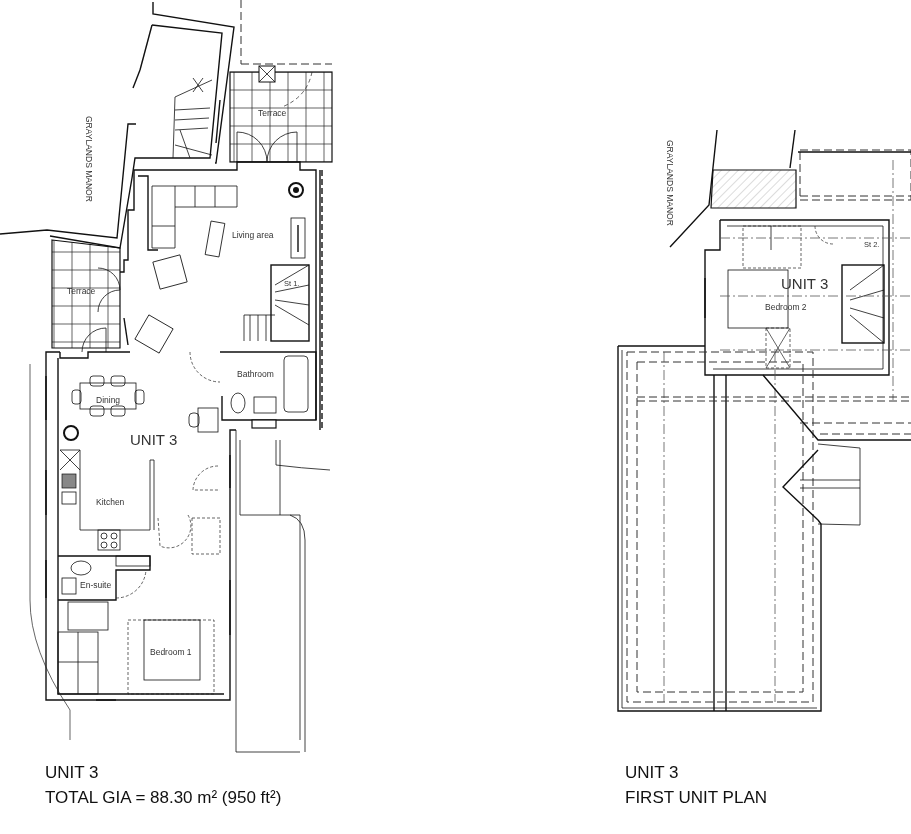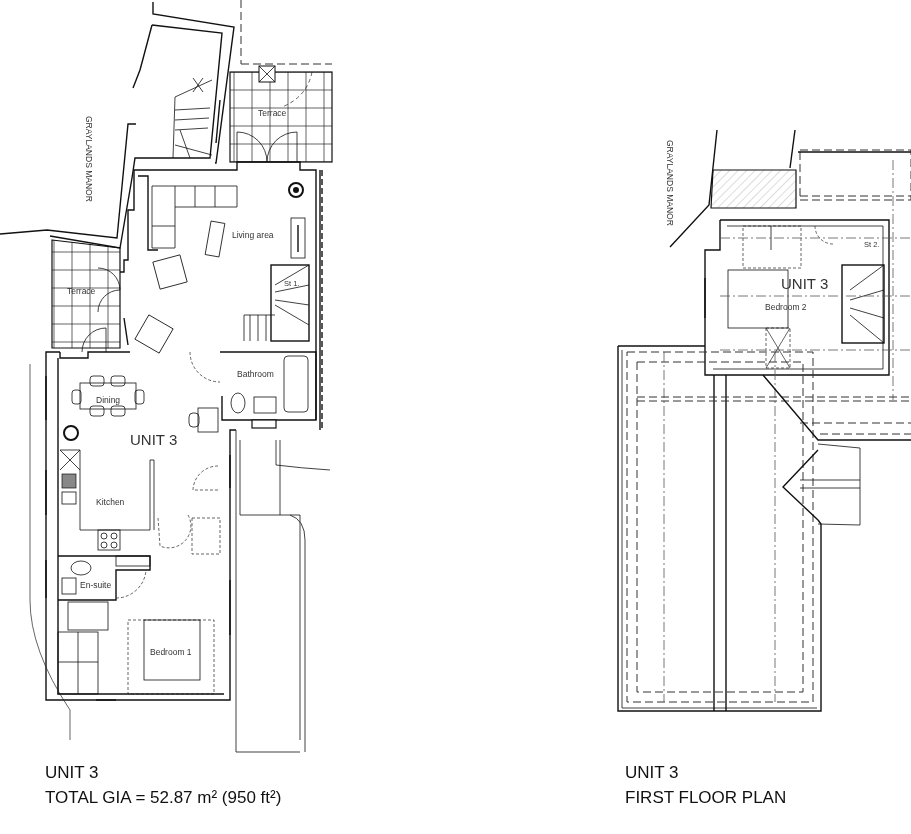--- a/index.html
+++ b/index.html
@@ -247,19 +247,19 @@
       <polyline class="wt" points="818,444 860,448 860,525 818,524"></polyline>
       <polyline class="w" points="818,450 783,487 818,520"></polyline>
       <line class="wt" x1="800" y1="480" x2="860" y2="480"></line>
       <line class="wt" x1="800" y1="488" x2="860" y2="488"></line>
     </g>
   </g>
 </svg>
 
 <div class="caption" style="left:45px; top:760px;">
   <div>UNIT 3</div>
-  <div>TOTAL GIA = 52.87 m² (950 ft²)</div>
+  <div>TOTAL GIA = 88.30 m² (950 ft²)</div>
 </div>
 
 <div class="caption" style="left:625px; top:760px;">
   <div>UNIT 3</div>
-  <div>FIRST FLOOR PLAN</div>
+  <div>FIRST UNIT PLAN</div>
 </div>
 
 </body></html>

